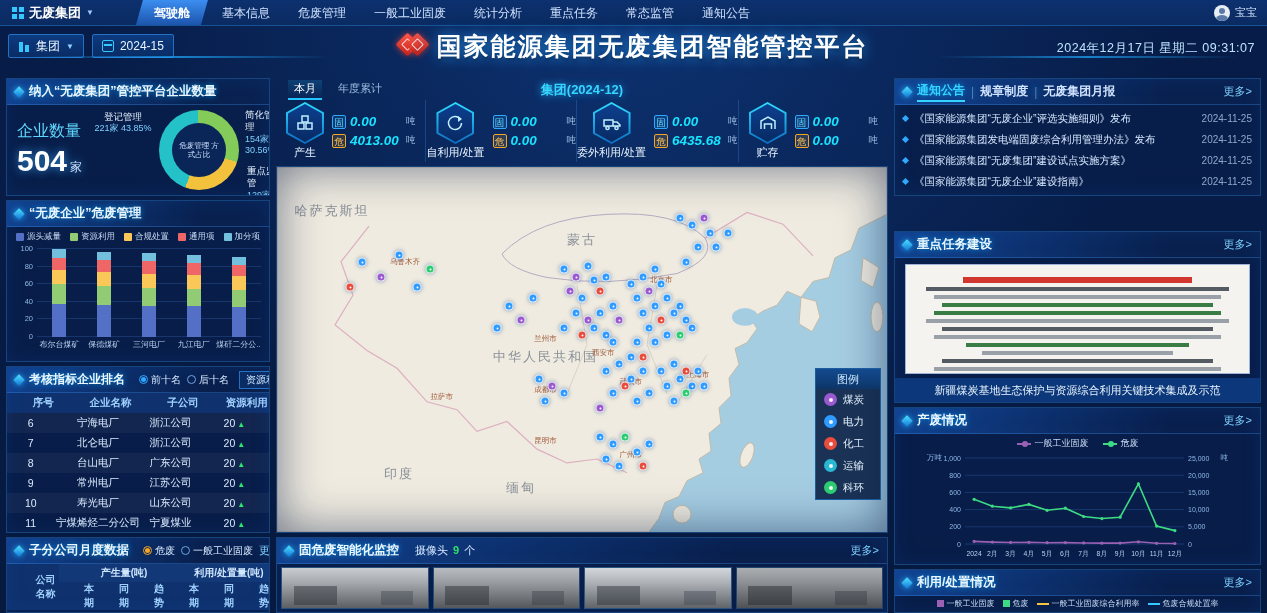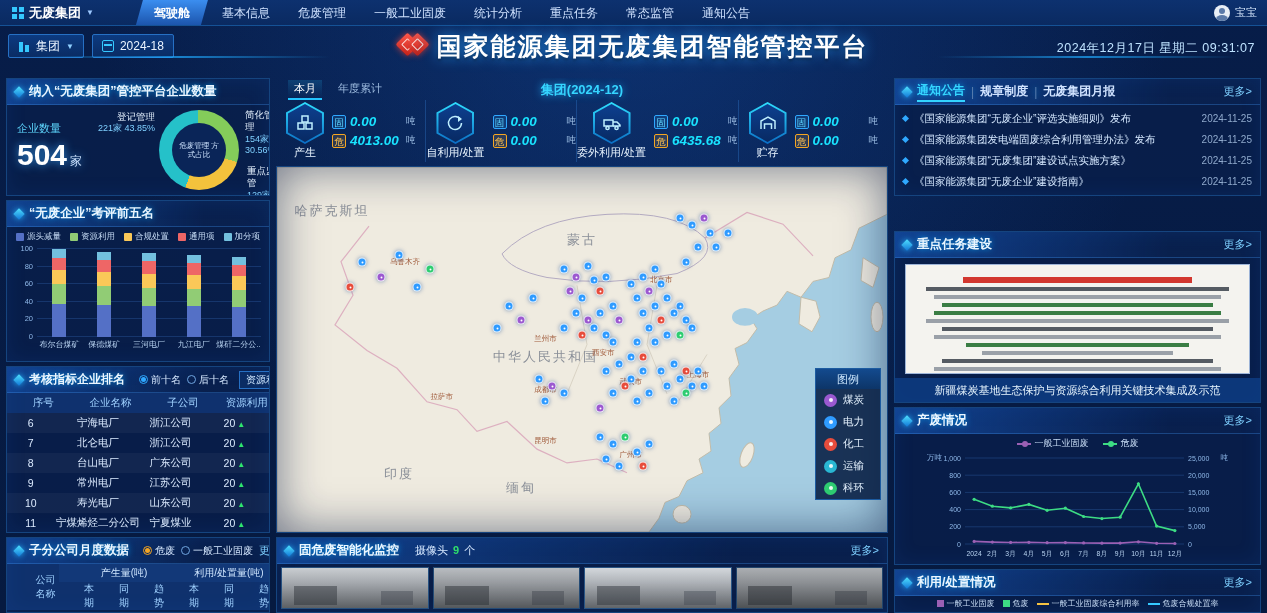--- a/index.html
+++ b/index.html
@@ -65,31 +65,31 @@
     background:linear-gradient(90deg, rgba(25,95,200,.55), rgba(25,95,200,.04) 75%);
     border-bottom:1px solid rgba(60,140,230,.35); font-size:12.5px; font-weight:bold; color:#eaf6ff;
     text-shadow:0 0 6px rgba(0,170,255,.8); white-space:nowrap; }
   .ph-ico { width:8px; height:8px; flex:0 0 8px; transform:rotate(45deg);
     background:linear-gradient(135deg,#4fe0ff,#1278d8); box-shadow:0 0 6px #23b6ff; }
   .more { margin-left:auto; font-size:11px; font-weight:normal; color:#7fd0ff; cursor:pointer; text-shadow:none; }
   
   .p1 { height:118px; flex:0 0 118px; }
   .p1-body { position:relative; flex:1; }
   .count-box { position:absolute; left:10px; top:16px; }
-  .count-label { font-size:11px; color:#5fd8ff; margin-bottom:2px; }
+  .count-label { font-size:16px; color:#5fd8ff; margin-bottom:2px; }
   .count-val { font-size:30px; font-weight:bold; color:#fff; text-shadow:0 0 10px rgba(60,170,255,.8); }
   .count-val i { font-style:normal; font-size:12px; font-weight:normal; color:#cfe4ff; margin-left:3px; }
   .donut { position:absolute; left:152px; top:5px; width:80px; height:80px; border-radius:50%; }
   .donut-hole { position:absolute; inset:13px; border-radius:50%; background:#0a2558;
     display:flex; align-items:center; justify-content:center; text-align:center;
     font-size:7.5px; color:#cfe4ff; line-height:1.25; padding:4px; }
   .dlabel { position:absolute; font-size:9px; line-height:1.3; }
   .dlabel .nm { color:#e6f2ff; font-size:9.5px; }
   .dlabel .vv { color:#7fd0ff; }
-  .dlabel.pos0 { left:84px; top:6px; width:64px; text-align:right; }
+  .dlabel.pos0 { left:84px; top:6px; width:64px; text-align:center; }
   .dlabel.pos1 { left:238px; top:4px; }
   .dlabel.pos2 { left:240px; top:60px; }
   
   .p2 { height:162px; flex:0 0 162px; }
   .sc-legend { display:flex; justify-content:center; gap:9px; padding:4px 0 2px; font-size:8.5px; color:#c7dcf5; }
   .sc-legend .it { display:flex; align-items:center; gap:3px; cursor:pointer; }
   .sc-legend .sq { width:8px; height:8px; border-radius:1px; }
   .sc-plot { position:relative; height:88px; margin:4px 8px 0 30px; }
   .gridline { position:absolute; left:0; right:0; height:1px; background:rgba(60,120,200,.28); }
   .ytick { position:absolute; left:-26px; width:22px; text-align:right; font-size:7.5px; color:#8fb8e8; transform:translateY(4px); }
@@ -99,21 +99,21 @@
   
   .p3 { height:167px; flex:0 0 167px; }
   .p3 .ph { font-size:12px; }
   .radio { display:flex; align-items:center; gap:3px; font-size:10px; font-weight:normal; color:#d6e8ff; cursor:pointer; text-shadow:none; }
   .radio .dot { width:9px; height:9px; border-radius:50%; border:1.5px solid #6fa5e0; position:relative; }
   .radio.sel .dot { border-color:#2fa8ff; } .radio.sel .dot::after { content:""; position:absolute; inset:1px; border-radius:50%; background:#2fa8ff; }
   .radio.sel-y .dot { border-color:#f5a623; } .radio.sel-y .dot::after { content:""; position:absolute; inset:1px; border-radius:50%; background:#f5a623; }
   .mini-select { margin-left:4px; display:flex; align-items:center; gap:4px; height:18px; padding:0 6px;
     border:1px solid #2670c4; background:rgba(12,50,110,.7); font-size:10px; font-weight:normal; color:#cfe8ff; cursor:pointer; text-shadow:none; }
   table.dash { width:100%; border-collapse:collapse; font-size:10.5px; color:#dcebff; }
-  table.dash th { background:rgba(30,90,180,.35); color:#9fd1ff; font-weight:normal; height:20px;padding-left:25px; }
+  table.dash th { background:rgba(30,90,180,.35); color:#9fd1ff; font-weight:bold; height:20px;padding-left:25px; }
   table.dash td { height:20px; text-align:center; }
   table.dash tr:nth-child(even) td { background:rgba(255,255,255,.045); }
   .up { color:#2ee56f; font-size:8px; margin-left:2px; }
   
   .p4 { flex:1; }
   table.month th { font-size:10px; height:18px; }
   table.month .grp { background:rgba(30,90,180,.45); color:#cfe6ff; }
   
   .stats { height:84px; flex:0 0 84px; position:relative; }
   .tabs { position:absolute; left:12px; top:2px; display:flex; gap:10px; font-size:11px; }
@@ -145,21 +145,21 @@
   .map-label { position:absolute; transform:translate(-50%,-50%); white-space:nowrap; pointer-events:none; }
   .map-label.country { font-size:13px; color:#8a8f98; letter-spacing:2px; }
   .map-label.city { font-size:7.5px; color:#a05a3a; }
   .mk { position:absolute; width:9px; height:9px; border-radius:50%; transform:translate(-50%,-50%);
     border:1px solid rgba(255,255,255,.85); box-shadow:0 0 4px rgba(0,60,140,.5); cursor:pointer; }
   .mk::after { content:""; position:absolute; left:3px; top:3px; width:2px; height:2px; border-radius:50%; background:#fff; }
   .map-legend { position:absolute; right:6px; bottom:32px; width:66px; background:rgba(6,28,66,.88);
     border:1px solid #1c5ba0; z-index:5; }
   .map-legend .hd { height:20px; line-height:20px; text-align:center; font-size:11px; color:#cfe9ff;
     background:linear-gradient(180deg,#134a8e,#0d3568); }
-  .map-legend .row { display:flex; align-items:center; gap:6px; padding:4px 8px; cursor:pointer; }
+  .map-legend .row { display:flex; gap:6px; padding:4px 8px; cursor:pointer; }
   .map-legend .cir { width:13px; height:13px; border-radius:50%; position:relative; }
   .map-legend .cir::after { content:""; position:absolute; left:4.5px; top:4.5px; width:4px; height:4px; border-radius:50%; background:rgba(255,255,255,.9); }
   .map-legend .lb { font-size:10.5px; color:#e6f3ff; }
   
   .monitor { height:76px; flex:0 0 76px; }
   .cam-label { font-size:11px; font-weight:normal; color:#d6e8ff; margin-left:10px; text-shadow:none; }
   .cam-count { color:#2fe06c; font-weight:bold; margin:0 2px; }
   .thumbs { flex:1; display:flex; gap:4px; padding:3px 4px; }
   .thumb { flex:1; border:1px solid #27517f; position:relative; overflow:hidden; cursor:pointer;
     background:linear-gradient(180deg,#c9cdd1 0%,#a7abb0 35%,#84888d 65%,#5c6064 100%); }
@@ -229,21 +229,21 @@
 
   <div class="header">
     <div class="hd-left">
       <div class="select">
         <span class="sel-ico bld"></span>
         <span>集团</span>
         <span class="caret">▼</span>
       </div>
       <div class="select">
         <span class="sel-ico cal"></span>
-        <span>2024-18</span>
+        <span>2024-15</span>
       </div>
     </div>
     <div class="hd-line l"></div>
     <div class="hd-line r"></div>
     <div class="hd-title">
       <span class="emblem"><i></i><i></i></span><span>国家能源集团无废集团智能管控平台</span>
     </div>
     <div class="hd-time">2024年12月17日 星期二 09:31:07</div>
   </div>
 
@@ -277,21 +277,21 @@
                 <div class="nm">重点监管</div>
                 <div class="vv">129家 25.59%</div>
               </div>
             </div>
         </div>
       </section>
 
       <section class="panel p2">
         <div class="ph">
             <span class="ph-ico"></span>
-          <span>“无废企业”考评前五名</span>
+          <span>“无废企业”危废管理</span>
           </div>
         <div class="sc-legend" id="sc-legend">
             <span class="it"><span class="sq" style="background:#5470c6"></span>源头减量</span>
             <span class="it"><span class="sq" style="background:#91cc75"></span>资源利用</span>
             <span class="it"><span class="sq" style="background:#fac858"></span>合规处置</span>
             <span class="it"><span class="sq" style="background:#ee6666"></span>通用项</span>
             <span class="it"><span class="sq" style="background:#73c0de"></span>加分项</span>
           </div>
         <div class="sc-plot" id="sc-plot">
             <div class="gridline" style="bottom: 0px;"></div>

